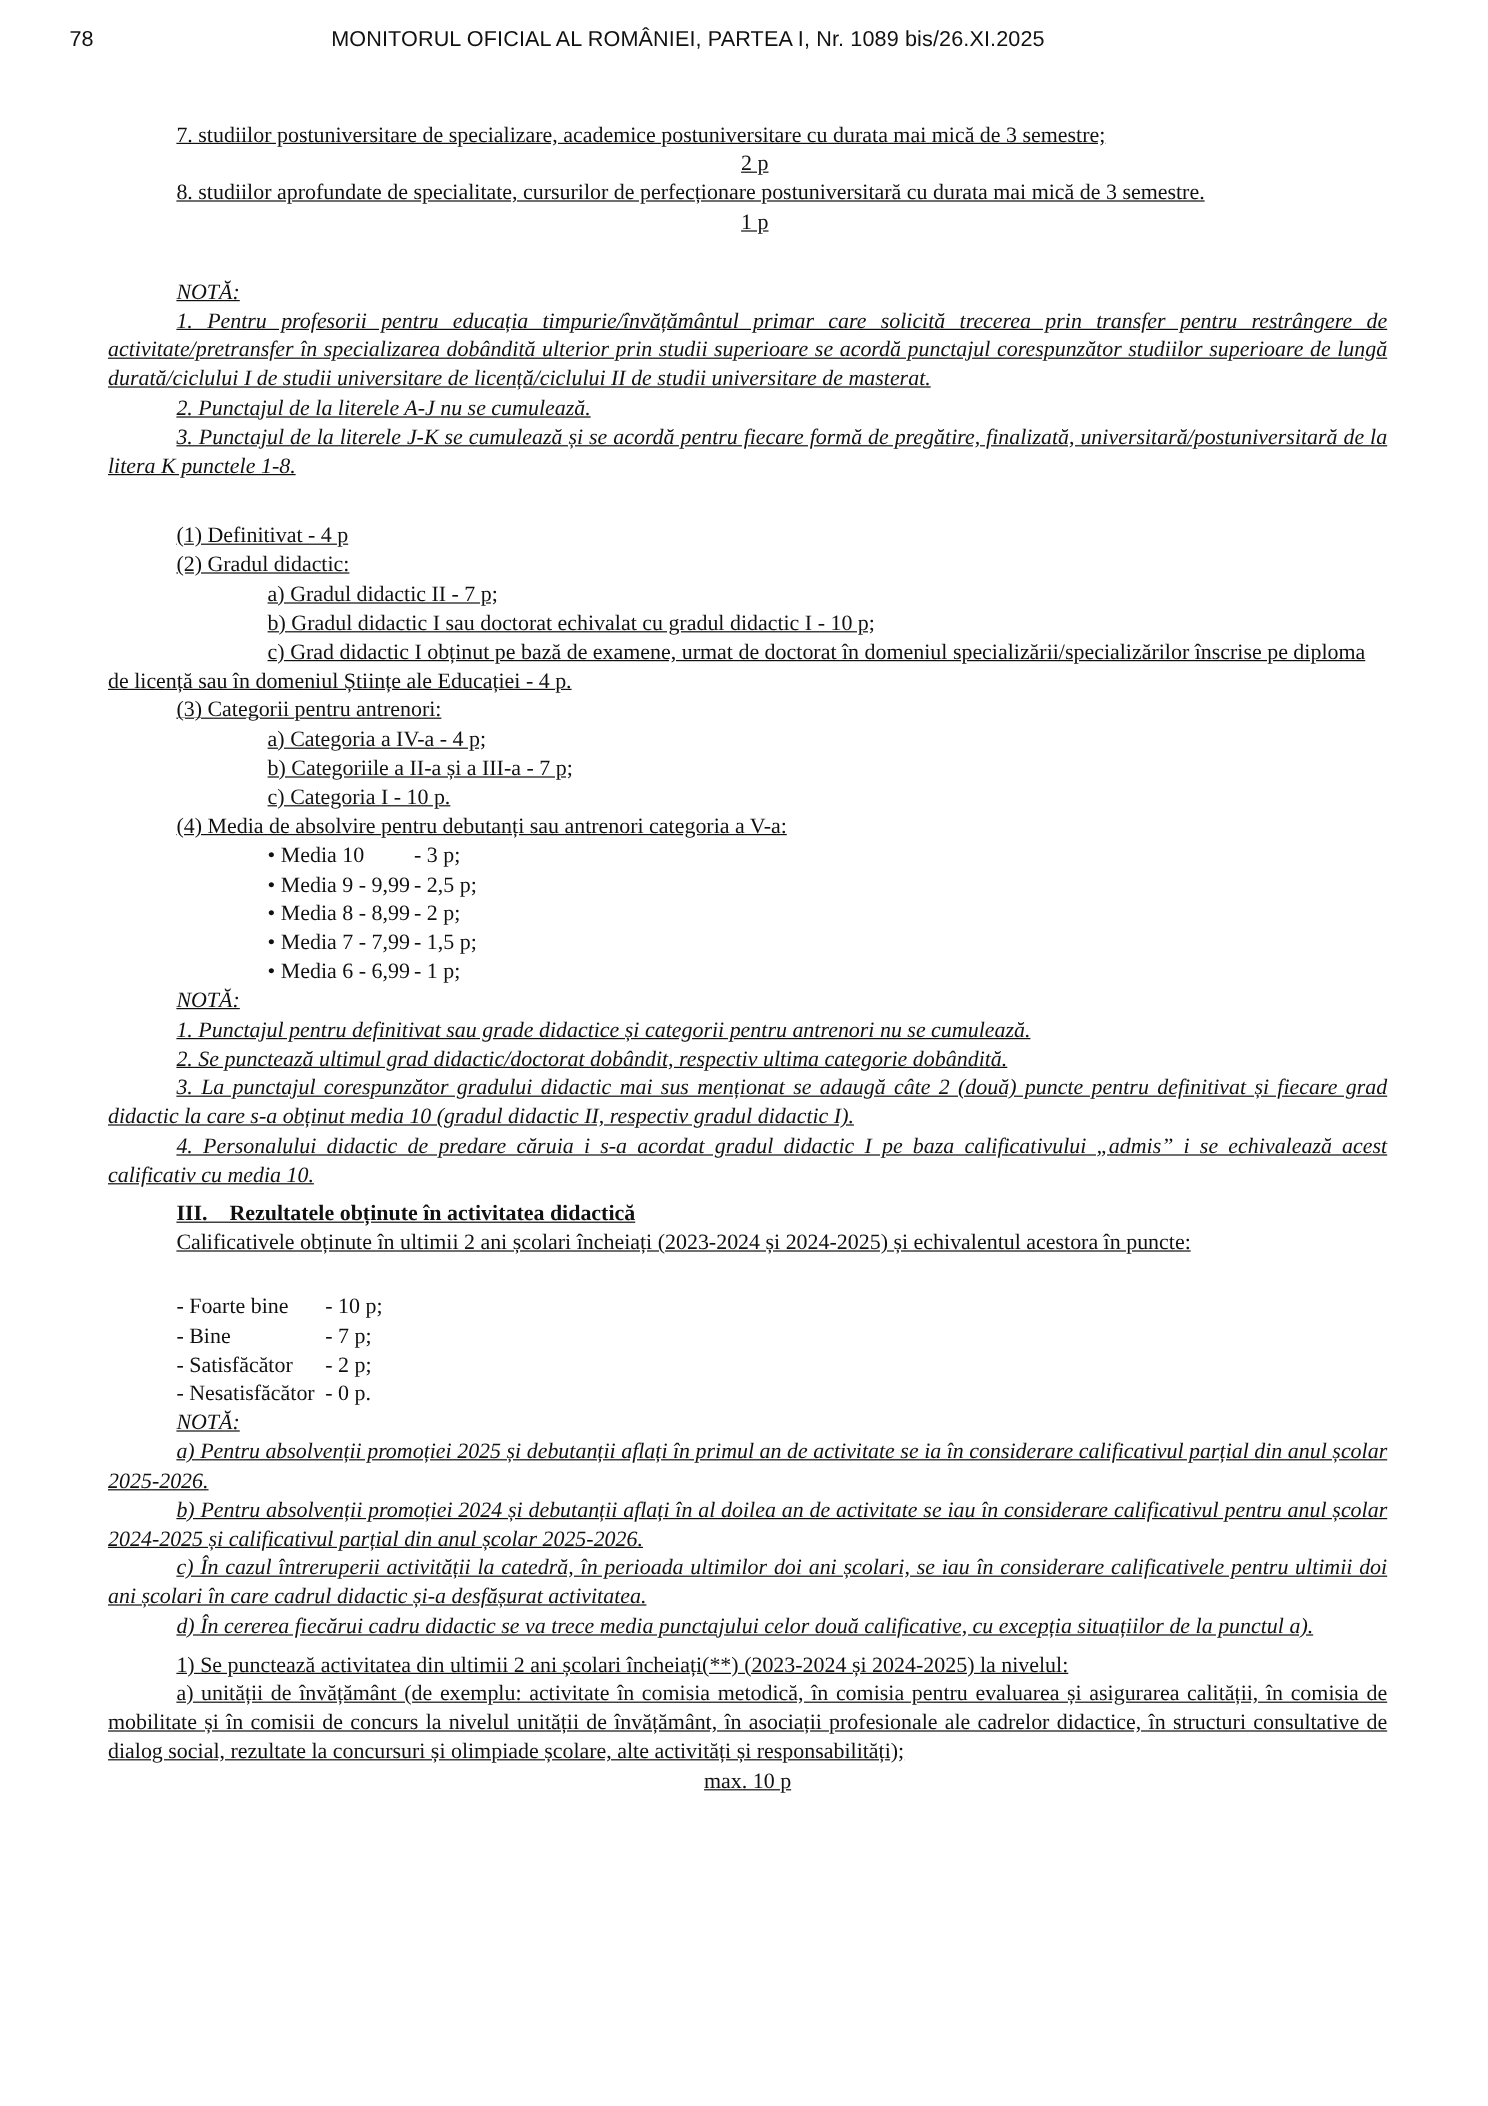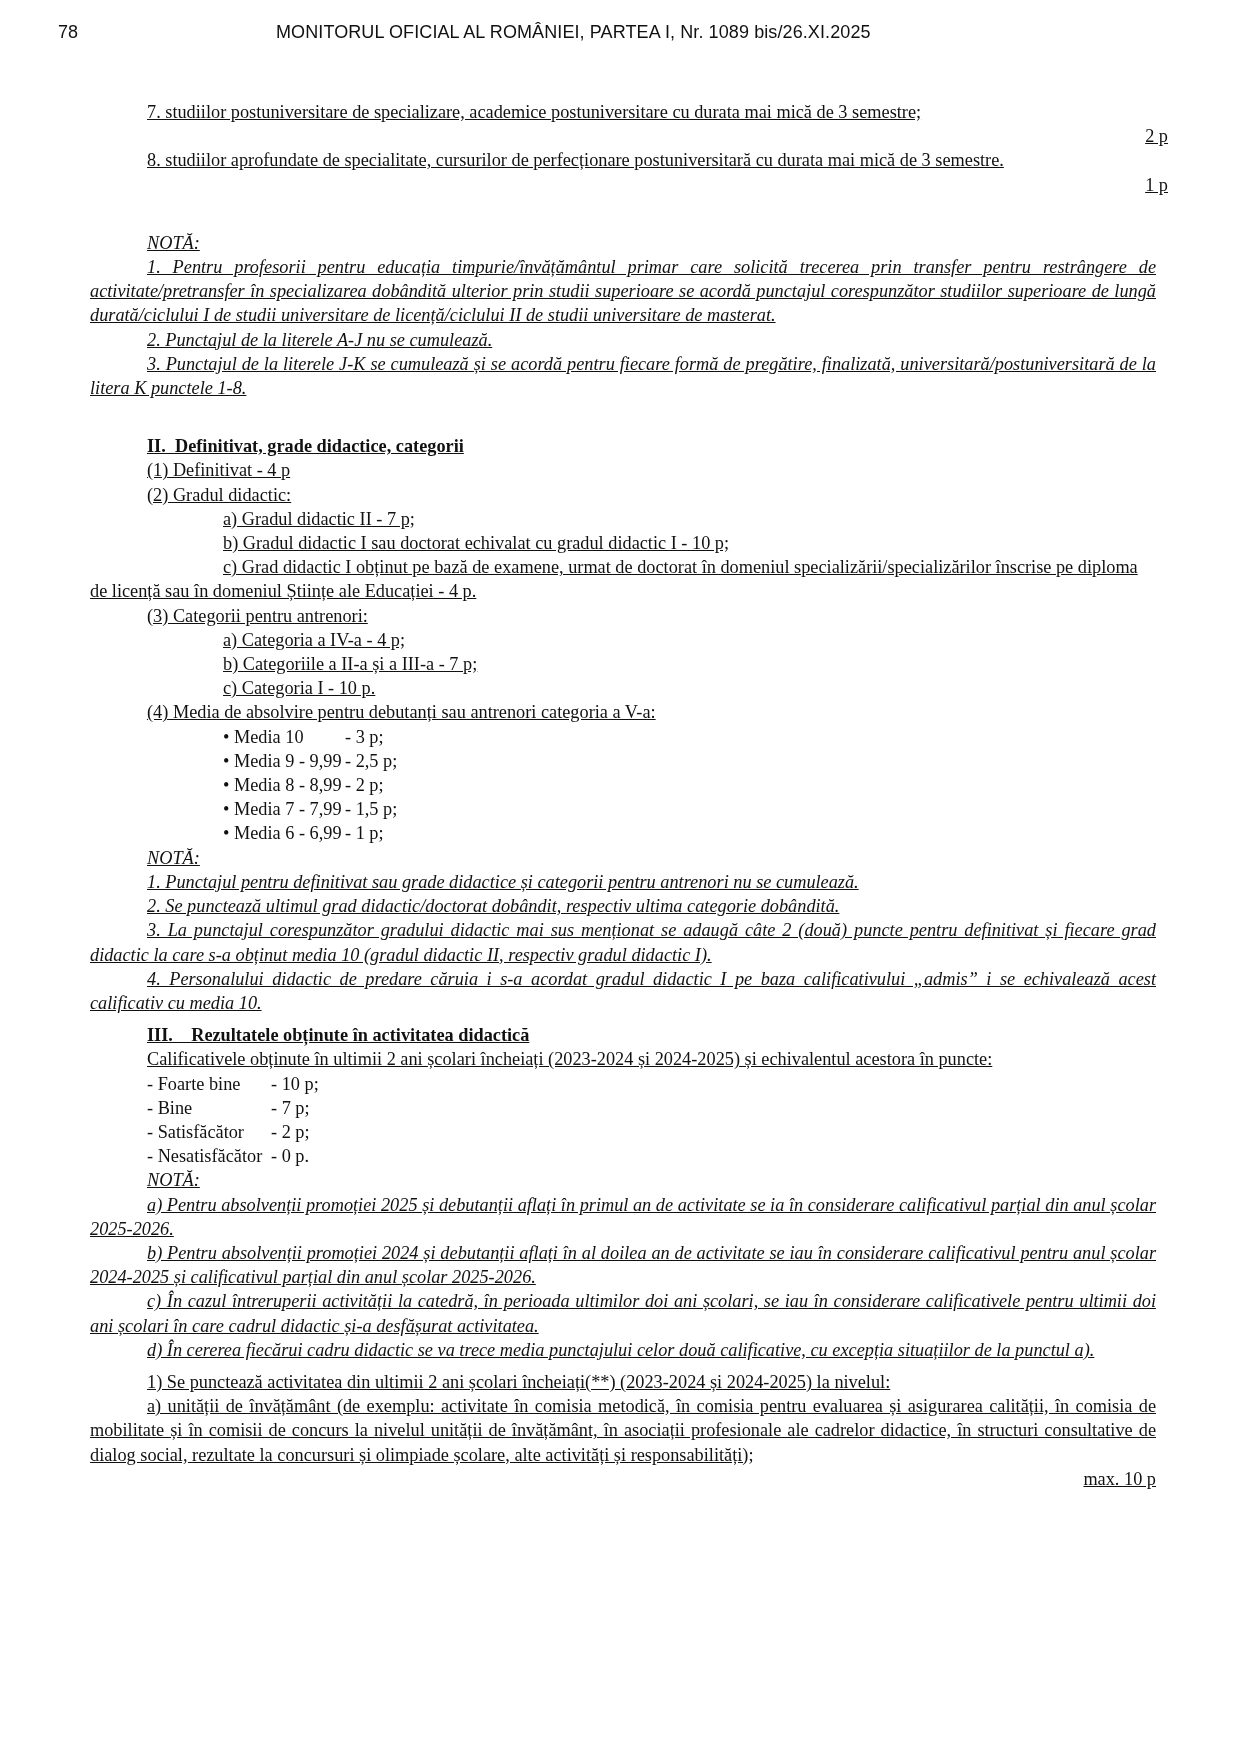--- a/index.html
+++ b/index.html
@@ -2,27 +2,27 @@
 <html><head>
 <meta charset="utf-8">
 <style>
   html, body { margin: 0; padding: 0; background: #ffffff; }
   body { width: 1240px; height: 1755px; position: relative; overflow: hidden; color: #111; }
   .header { position: absolute; top: 22px; left: 0; width: 1064px; height: 30px; font-family: "Liberation Sans", sans-serif; font-size: 18px; }
   .page-num { position: absolute; left: 58px; top: 0; }
   .running-title { position: absolute; left: 276px; top: 0; letter-spacing: 0.1px; }
   .content { position: absolute; left: 90px; top: 100px; width: 1066px; font-family: "Liberation Serif", serif; font-size: 18.3px; line-height: 24.2px; }
   .content p { margin: 0; text-decoration: underline; }
-  .ind1 { padding-left: 57px; }
+  .ind1 { padding-left: 57px; margin-top: 29px; }
   .ind2 { padding-left: 133px; }
   .first-ind { text-indent: 57px; }
   .justify { text-align: justify; }
   .italic { font-style: italic; }
   .bold { font-weight: bold; }
-  .right { text-align: right; }
+  .right { text-align: center; }
   .gap-s { height: 8px; }
   .gap-l { height: 34px; }
   .bullet-row { display: flex; }
   .bullet-label { width: 122px; white-space: pre; }
   .rating-row { display: flex; }
   .rating-label { width: 124px; white-space: pre; }
 </style>
 </head>
 <body>
 
@@ -45,21 +45,20 @@
   <div>
     <p class="italic ind1">NOTĂ:</p>
     <p class="italic justify first-ind">1. Pentru profesorii pentru educația timpurie/învățământul primar care solicită trecerea prin transfer pentru restrângere de activitate/pretransfer în specializarea dobândită ulterior prin studii superioare se acordă punctajul corespunzător studiilor superioare de lungă durată/ciclului I de studii universitare de licență/ciclului II de studii universitare de masterat.</p>
     <p class="italic justify first-ind">2. Punctajul de la literele A-J nu se cumulează.</p>
     <p class="italic justify first-ind">3. Punctajul de la literele J-K se cumulează și se acordă pentru fiecare formă de pregătire, finalizată, universitară/postuniversitară de la litera K punctele 1-8.</p>
   </div>
 
   <div class="gap-l"></div>
 
   <div>
-    <p class="bold ind1" style="white-space:pre">II.  Definitivat, grade didactice, categorii</p>
     <p class="ind1">(1) Definitivat - 4 p</p>
     <p class="ind1">(2) Gradul didactic:</p>
     <p class="ind2">a) Gradul didactic II - 7 p;</p>
     <p class="ind2">b) Gradul didactic I sau doctorat echivalat cu gradul didactic I - 10 p;</p>
     <p class="first-ind" style="text-indent:133px">c) Grad didactic I obținut pe bază de examene, urmat de doctorat în domeniul specializării/specializărilor înscrise pe diploma de licență sau în domeniul Științe ale Educației - 4 p.</p>
     <p class="ind1">(3) Categorii pentru antrenori:</p>
     <p class="ind2">a) Categoria a IV-a - 4 p;</p>
     <p class="ind2">b) Categoriile a II-a și a III-a - 7 p;</p>
     <p class="ind2">c) Categoria I - 10 p.</p>
     <p class="ind1">(4) Media de absolvire pentru debutanți sau antrenori categoria a V-a:</p>

